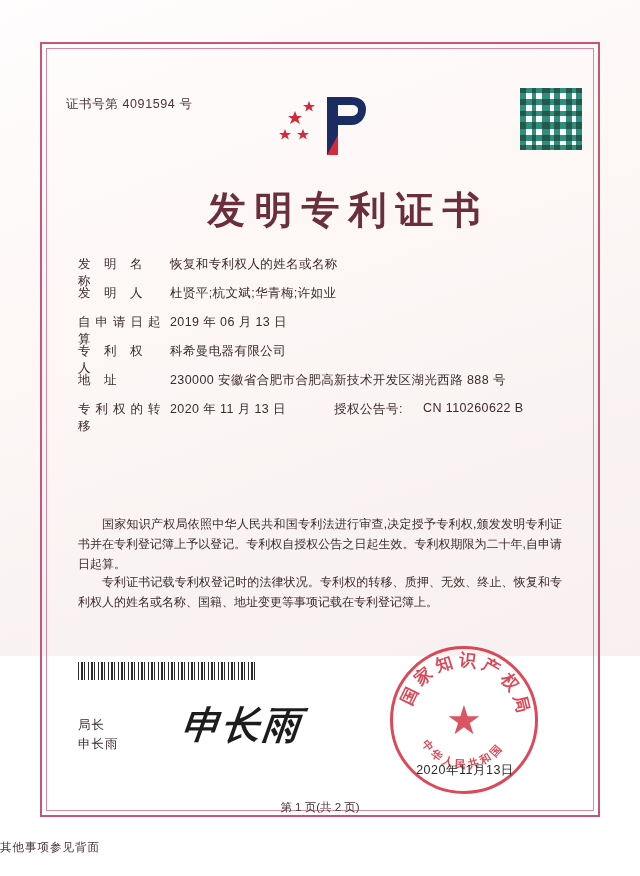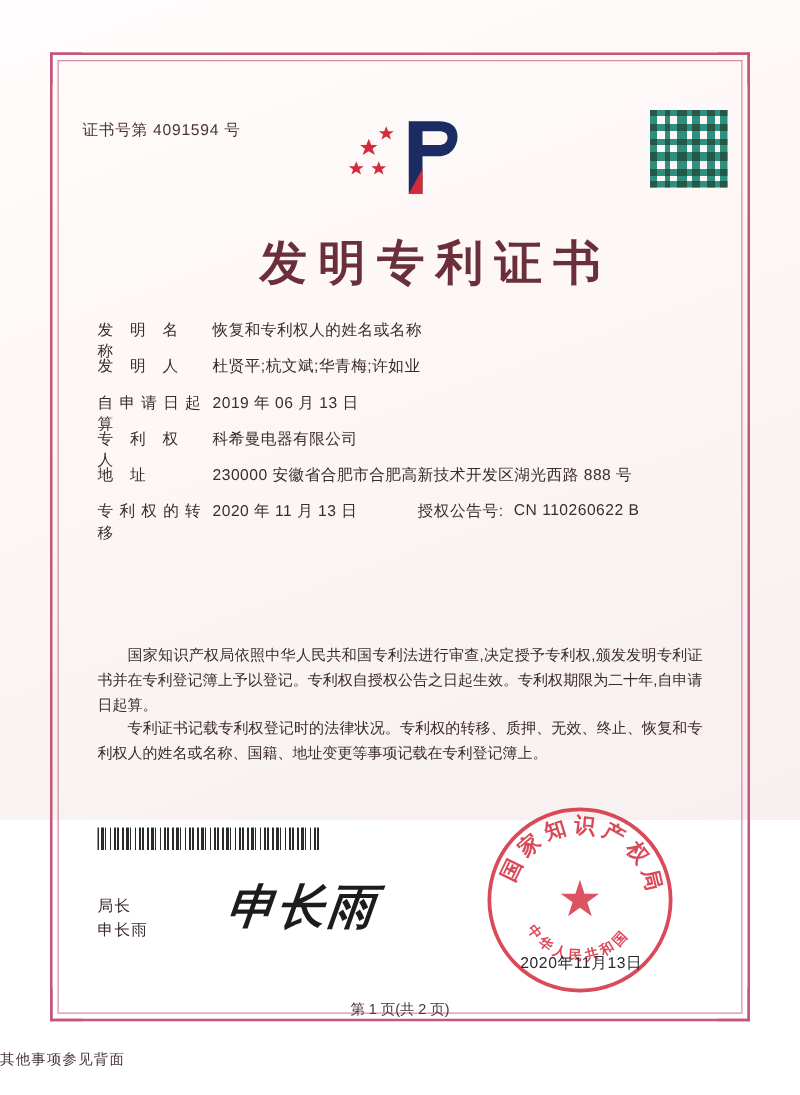--- a/index.html
+++ b/index.html
@@ -115,21 +115,21 @@
     letter-spacing: 0.4px;
   }
 
   .two-col {
     display: flex;
     align-items: baseline;
     height: 29px;
   }
   .two-col .col-a { display: flex; width: 256px; flex: 0 0 256px; }
   .two-col .col-b { display: flex; flex: 1; }
-  .two-col .sub-label { letter-spacing: 0.5px; margin-right: 8px; white-space: nowrap; }
+  .two-col .sub-label { letter-spacing: 0.5px; margin-right: 20px; white-space: nowrap; }
 
   
   .para {
     position: absolute;
     left: 78px;
     width: 484px;
     font-size: 12px;
     line-height: 20px;
     text-align: justify;
     color: #3c2b2c;

